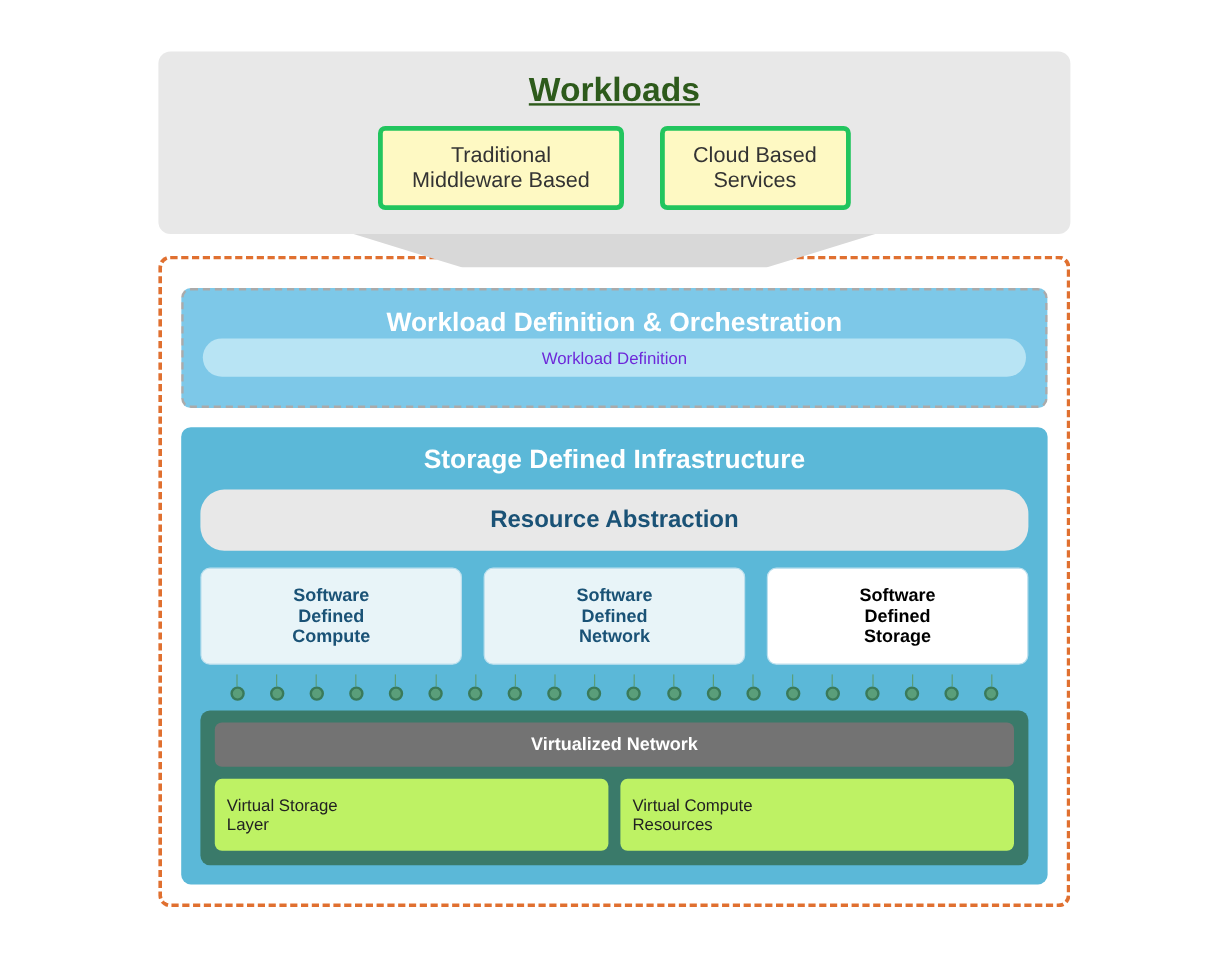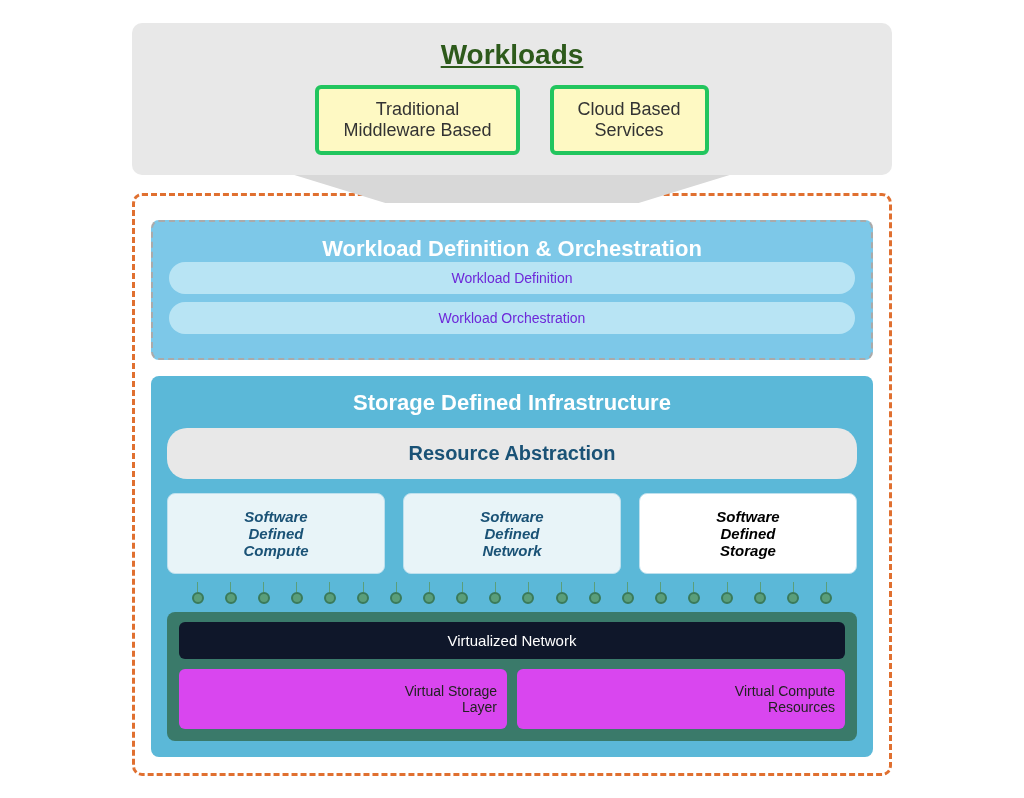--- a/index.html
+++ b/index.html
@@ -122,21 +122,20 @@
       color: #1a5276;
       margin-bottom: 14px;
     }
 
     
     .sd-boxes {
       display: flex;
       gap: 18px;
       margin-bottom: 0;
       justify-content: center;
-      font-style: italic;
     }
     .sd-box {
       flex: 1;
       background: #e8f4f8;
       border-radius: 8px;
       padding: 14px 10px;
       text-align: center;
       font-size: 15px;
       color: #1a5276;
       font-weight: bold;
@@ -173,38 +172,39 @@
     }
 
     
     .infra-bottom {
       background: #3a7a6a;
       border-radius: 8px;
       padding: 10px 12px 12px;
       margin-top: 0;
     }
     .virtualized-network {
-      background: #0f172a;
+      background: #737373;
       border-radius: 6px;
       padding: 10px;
       text-align: center;
       color: #fff;
       font-size: 15px;
       margin-bottom: 10px;
+      font-weight: bold;
     }
     .virtual-bottom-row {
       display: flex;
       gap: 10px;
     }
     .virtual-box {
       flex: 1;
-      background: #d946ef;
+      background: #bef264;
       border-radius: 6px;
       padding: 14px 10px;
-      text-align: right;
+      text-align: left;
       font-size: 14px;
       color: #222;
     }
 
     
     .connector-assembly {
       display: flex;
       flex-direction: column;
       margin: 2px 0;
     }
@@ -230,21 +230,20 @@
     <svg viewBox="0 0 780 30" preserveAspectRatio="none">
       <polygon points="160,0 620,0 520,30 260,30" fill="#d8d8d8"></polygon>
     </svg>
   </div>
 
   <div class="outer-dashed">
 
     <div class="wdo-section">
       <div class="wdo-title">Workload Definition &amp; Orchestration</div>
       <div class="wdo-bar">Workload Definition</div>
-      <div class="wdo-bar">Workload Orchestration</div>
     </div>
 
     <div class="sdi-section">
       <div class="sdi-title">Storage Defined Infrastructure</div>
 
       <div class="resource-abstraction">Resource Abstraction</div>
 
       <div class="sd-boxes">
         <div class="sd-box">
           Software<br>Defined<br>Compute

